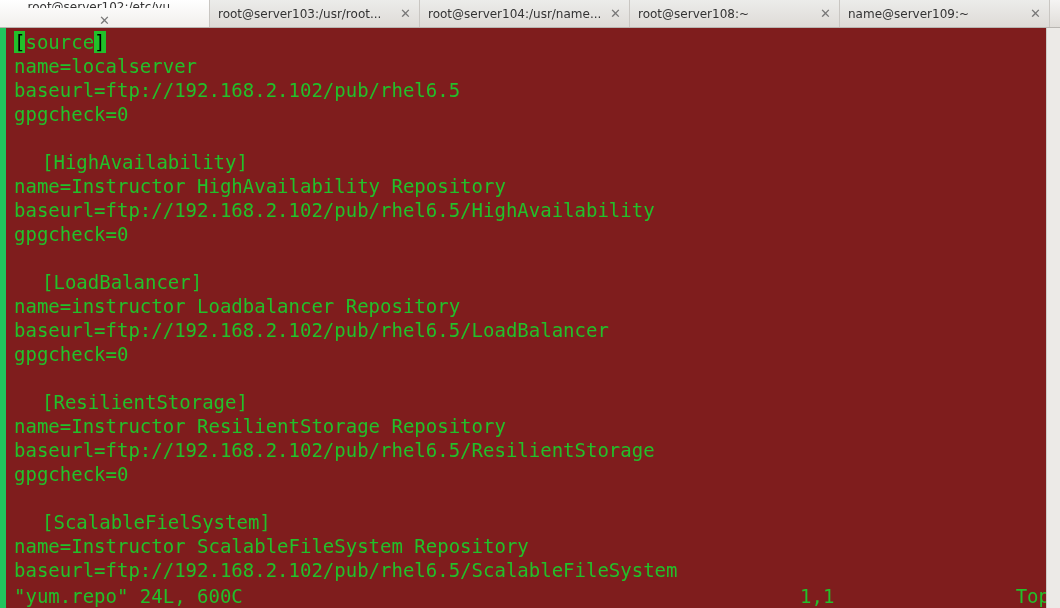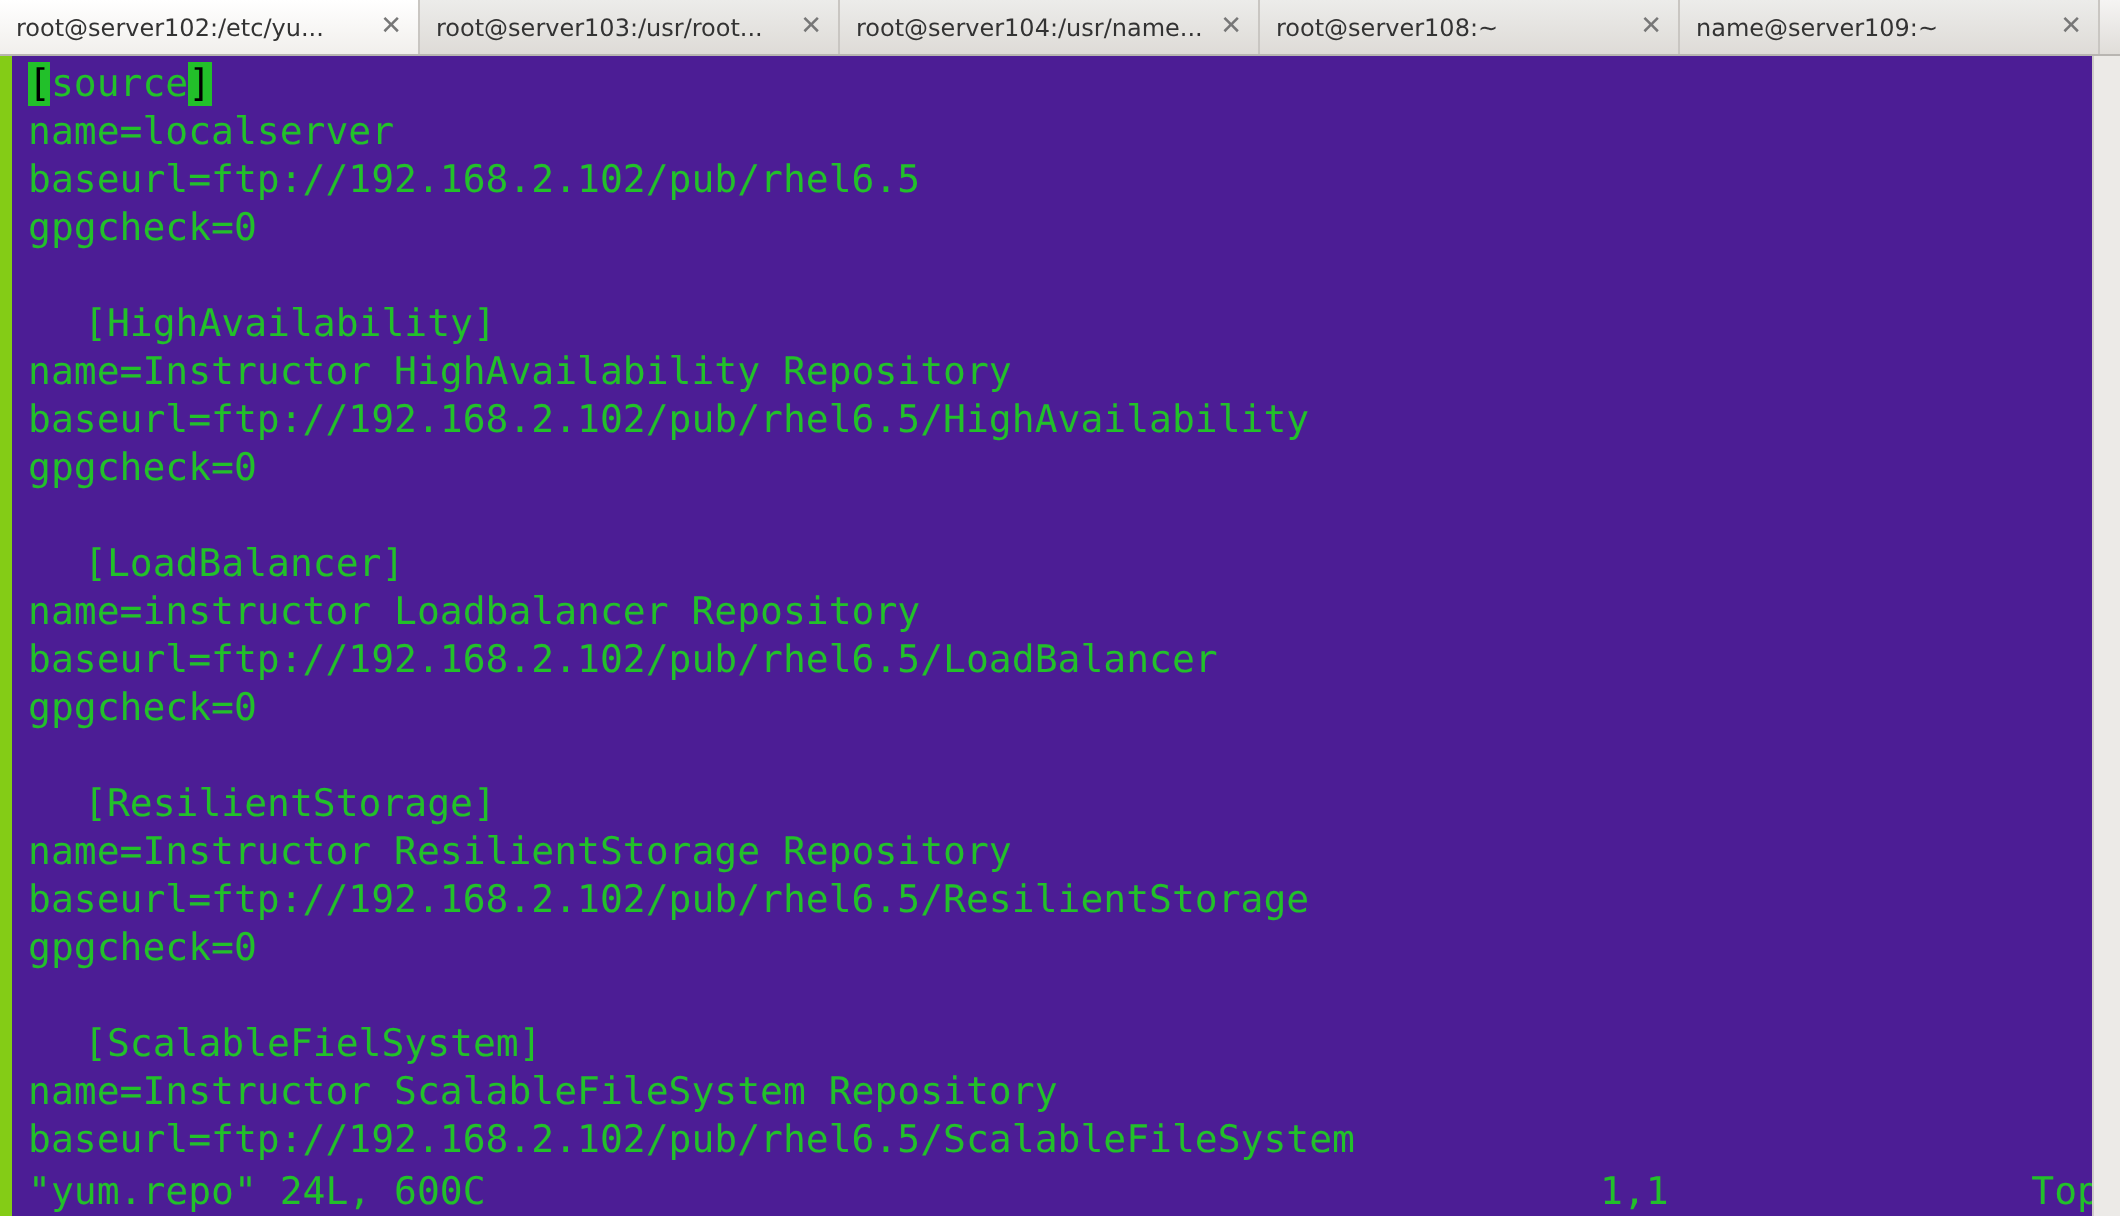--- a/index.html
+++ b/index.html
@@ -22,44 +22,45 @@
     border-right: 1px solid #c9c6c2;
     color: #333;
     background: linear-gradient(#ececea, #dedbd7);
     cursor: pointer;
     gap: 6px;
     overflow: hidden;
   }
   .tab.active {
     background: linear-gradient(#ffffff, #f1efec);
     font-weight: 500;
+    flex-direction: column;
   }
   .tab-label {
     flex: 1;
     white-space: nowrap;
     overflow: hidden;
     text-overflow: ellipsis;
   }
   .tab-close {
     color: #777;
     font-size: 13px;
     line-height: 1;
   }
 
   .terminal {
     flex: 1;
-    background: #4c1d95;
+    background: #7f1d1d;
     color: #22c02a;
     font-family: "DejaVu Sans Mono", "Liberation Mono", monospace;
     font-size: 19px;
     line-height: 24px;
     padding: 2px 0 0 8px;
     white-space: pre;
     position: relative;
-    border-left: 6px solid #84cc16;
+    border-left: 6px solid #22c55e;
   }
   .hl-cursor {
     background: #22c02a;
     color: #000;
   }
   .hl-section {
     color: #22c02a;
     margin-left: 28px;
   }
   .statusline {

